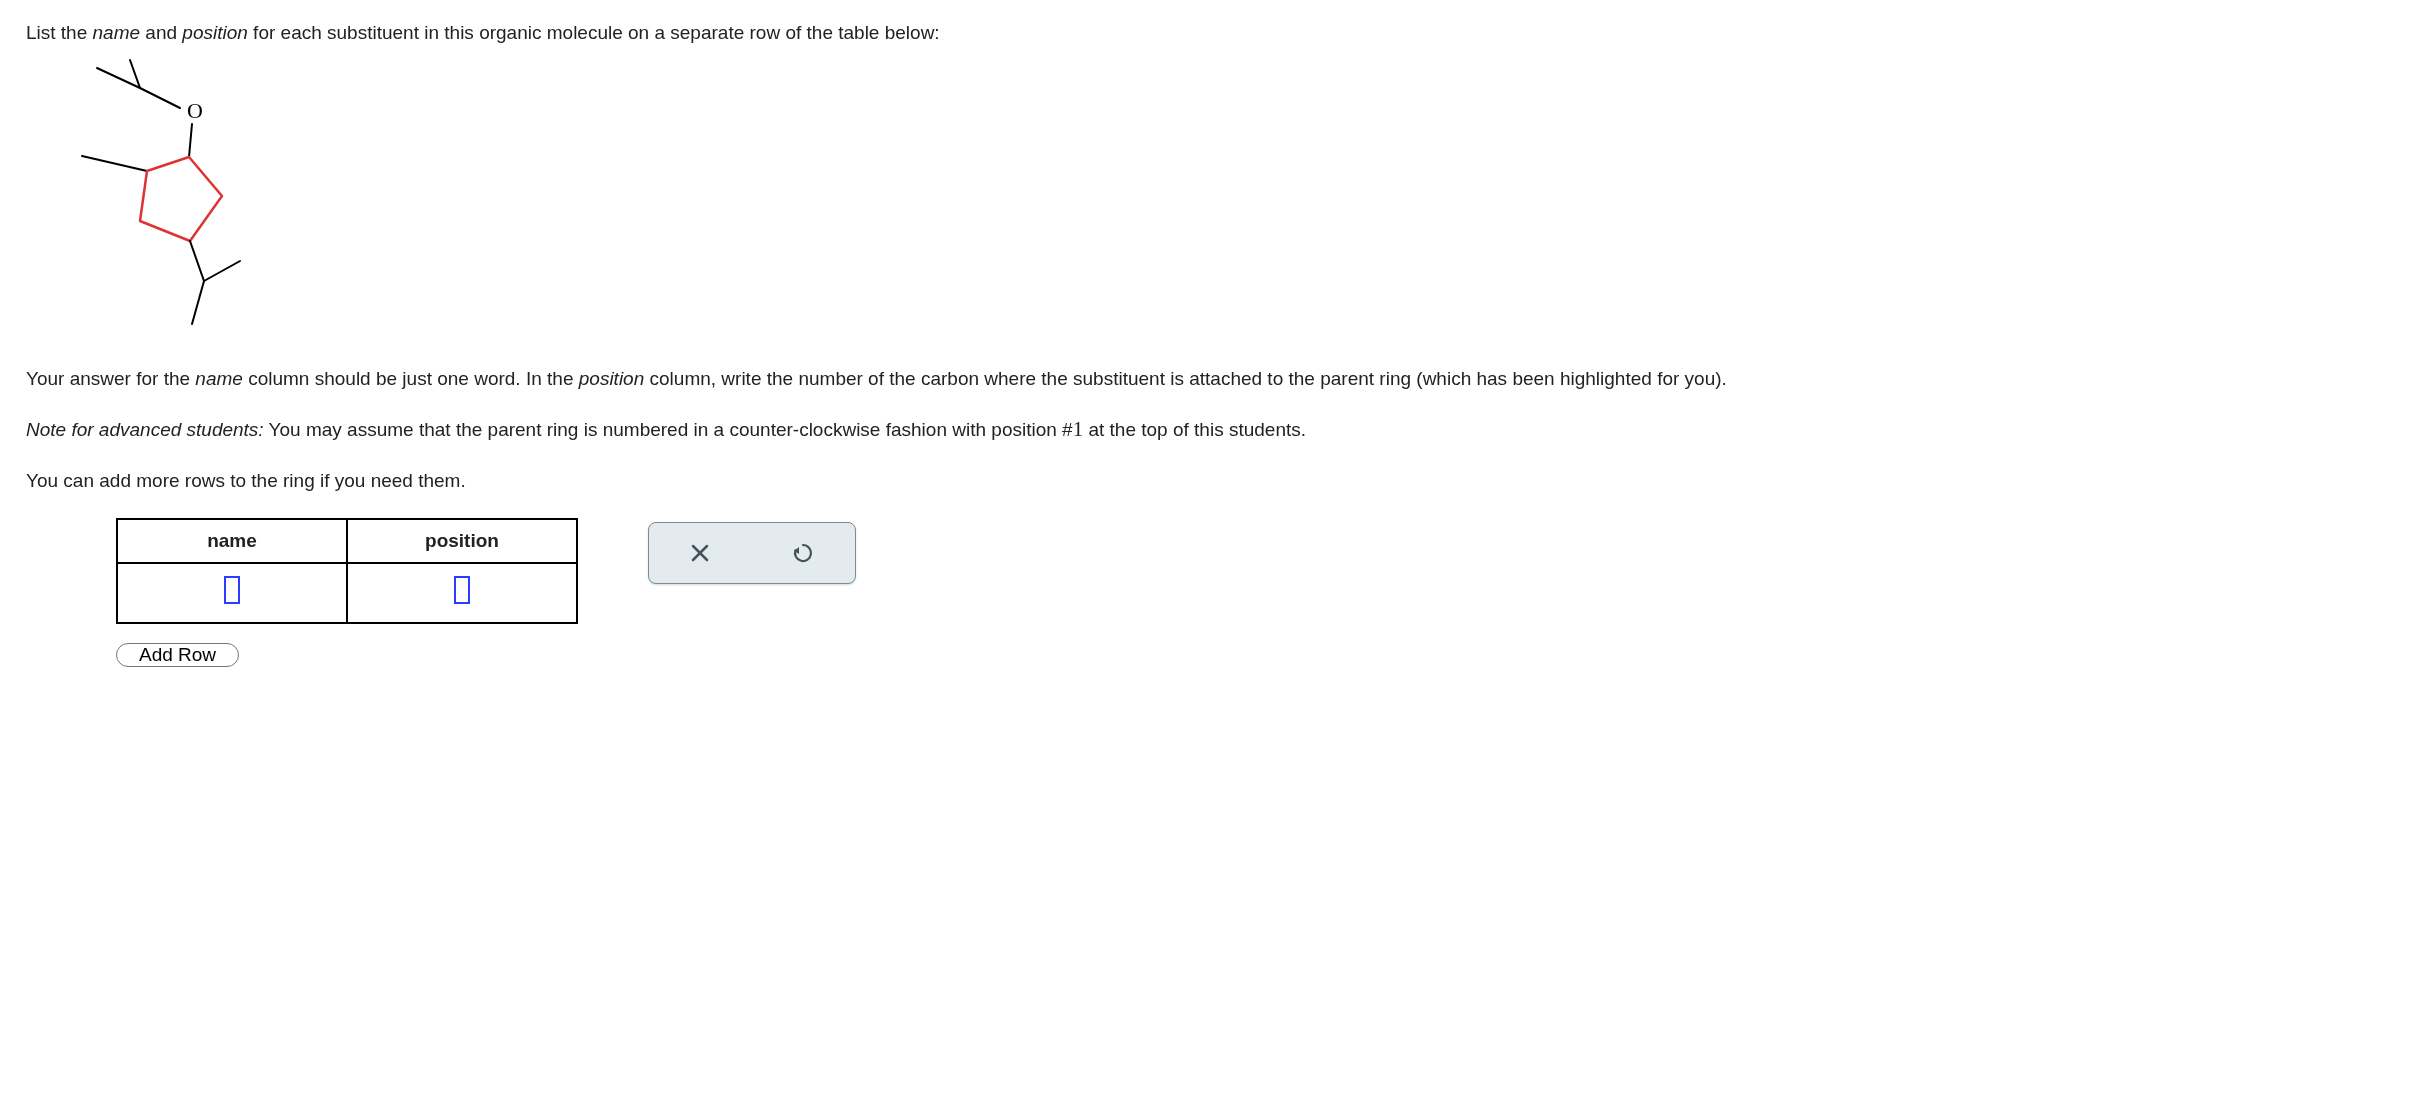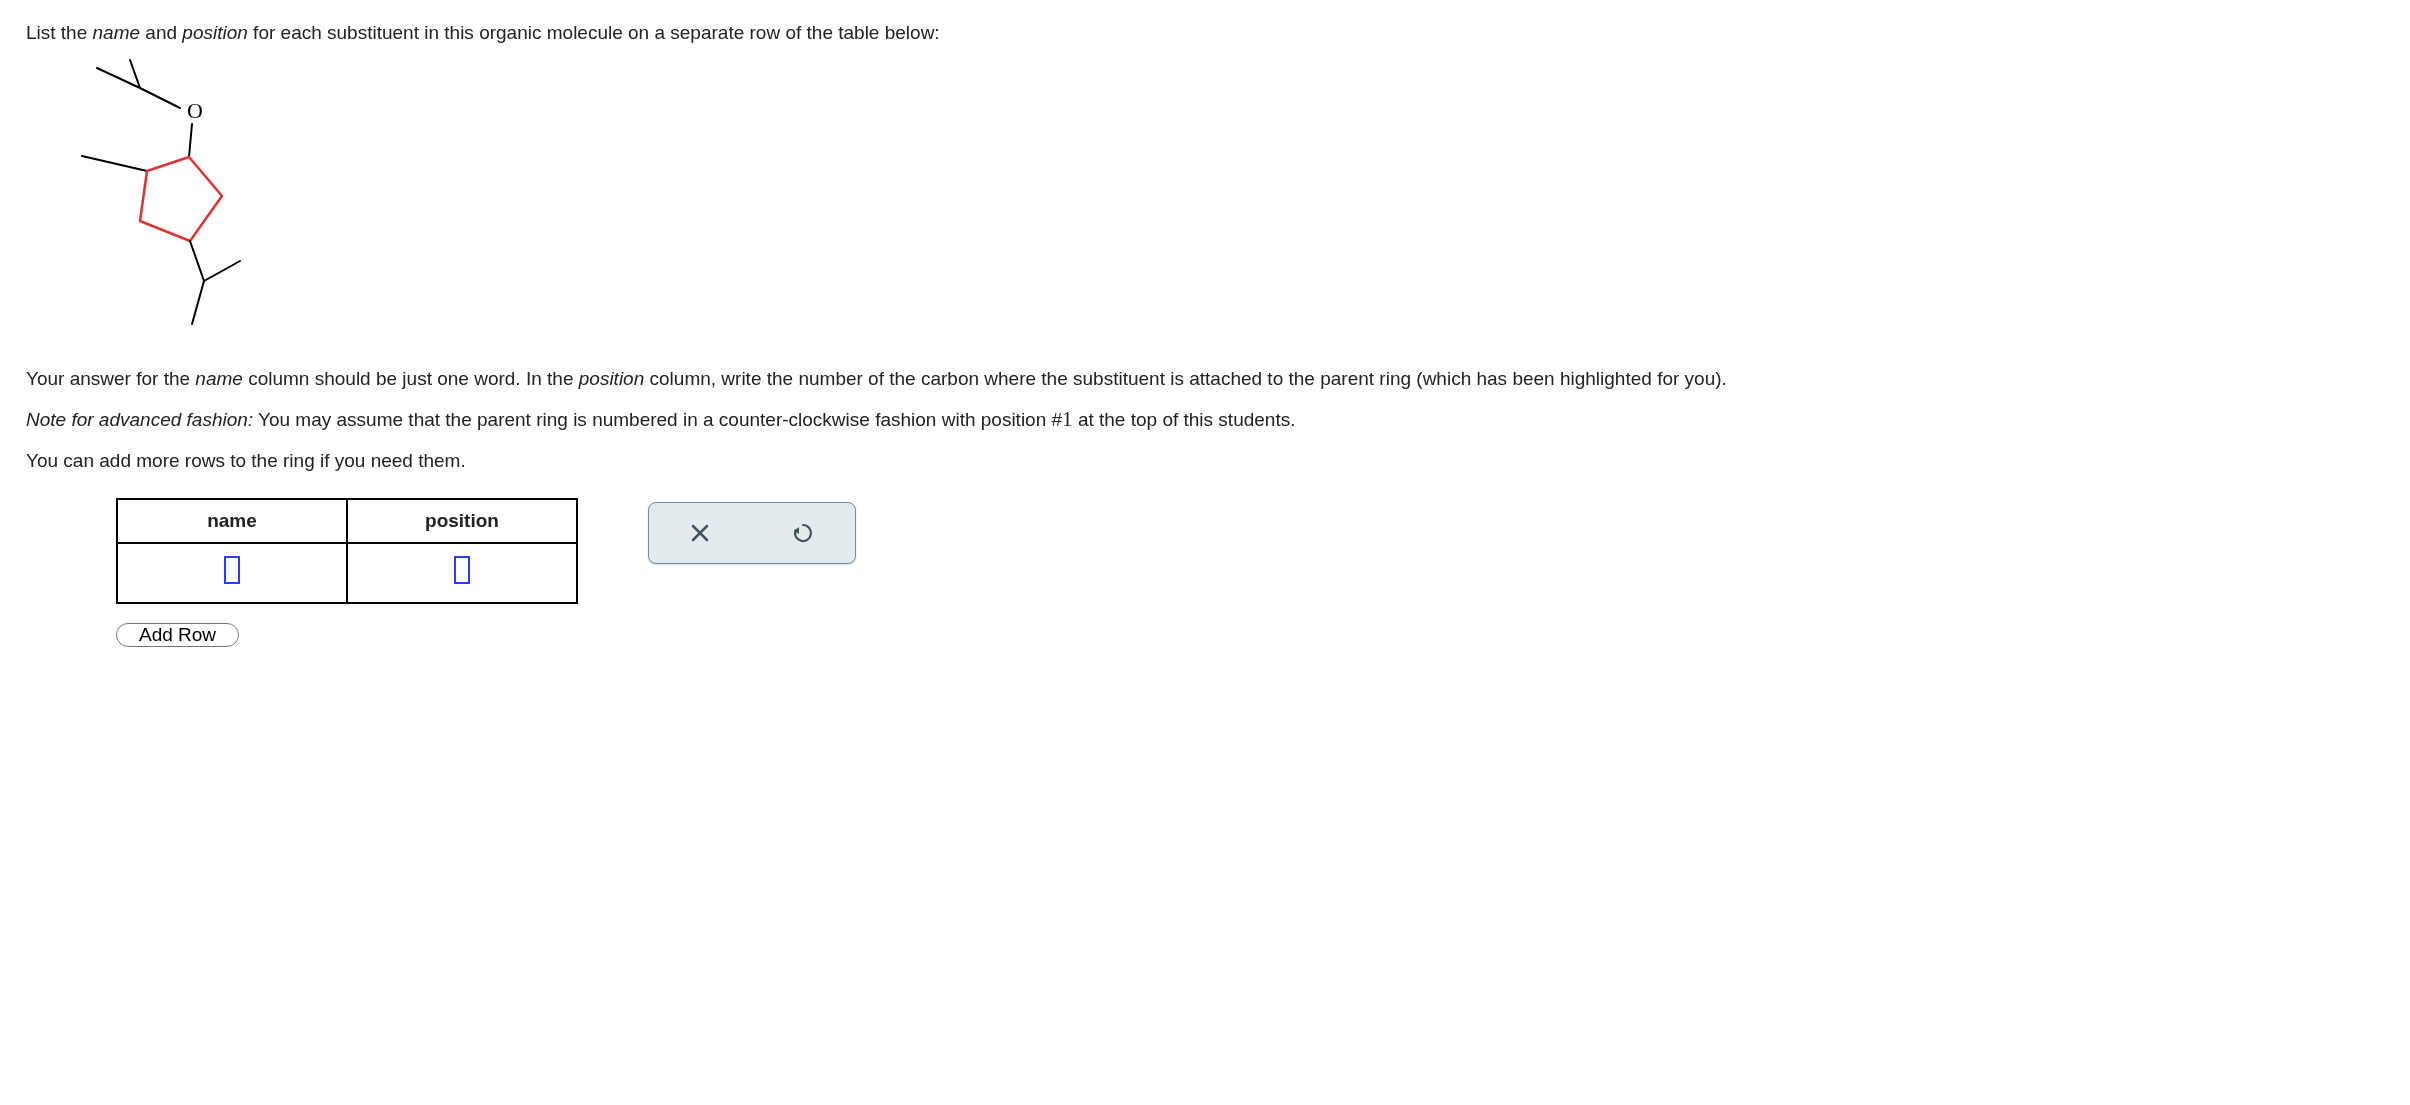--- a/index.html
+++ b/index.html
@@ -12,21 +12,21 @@
     background: #fff;
     line-height: 1.35;
   }
   .prompt-text { margin-bottom: 6px; }
   .italic { font-style: italic; }
   .molecule-area {
     margin: 10px 0 30px 36px;
     width: 220px;
     height: 280px;
   }
-  .para { margin: 14px 0; }
+  .para { margin: 24px 0; }
   .answer-row {
     display: flex;
     align-items: flex-start;
     gap: 70px;
     margin-top: 25px;
   }
   table.answer {
     border-collapse: collapse;
     margin-left: 90px;
   }
@@ -118,21 +118,21 @@
       <line x1="142" y1="225" x2="130" y2="268"></line>
     </g>
   </svg>
 </div>
 
 <div class="para">
   <span>Your answer for the </span><span class="italic">name</span><span> column should be just one word. In the </span><span class="italic">position</span><span> column, write the number of the carbon where the substituent is attached to the parent ring (which has been highlighted for you).</span>
 </div>
 
 <div class="para">
-  <span class="italic">Note for advanced fashion:</span><span> You may assume that the parent ring is numbered in a counter-clockwise fashion with position #</span><span class="serif-num">1</span><span> at the top of this students.</span>
+  <span class="italic">Note for advanced students:</span><span> You may assume that the parent ring is numbered in a counter-clockwise fashion with position #</span><span class="serif-num">1</span><span> at the top of this students.</span>
 </div>
 
 <div class="para">You can add more rows to the ring if you need them.</div>
 
 <div class="answer-row">
   <div>
     <table class="answer">
       <tbody>
           <tr>
         <th>name</th>

